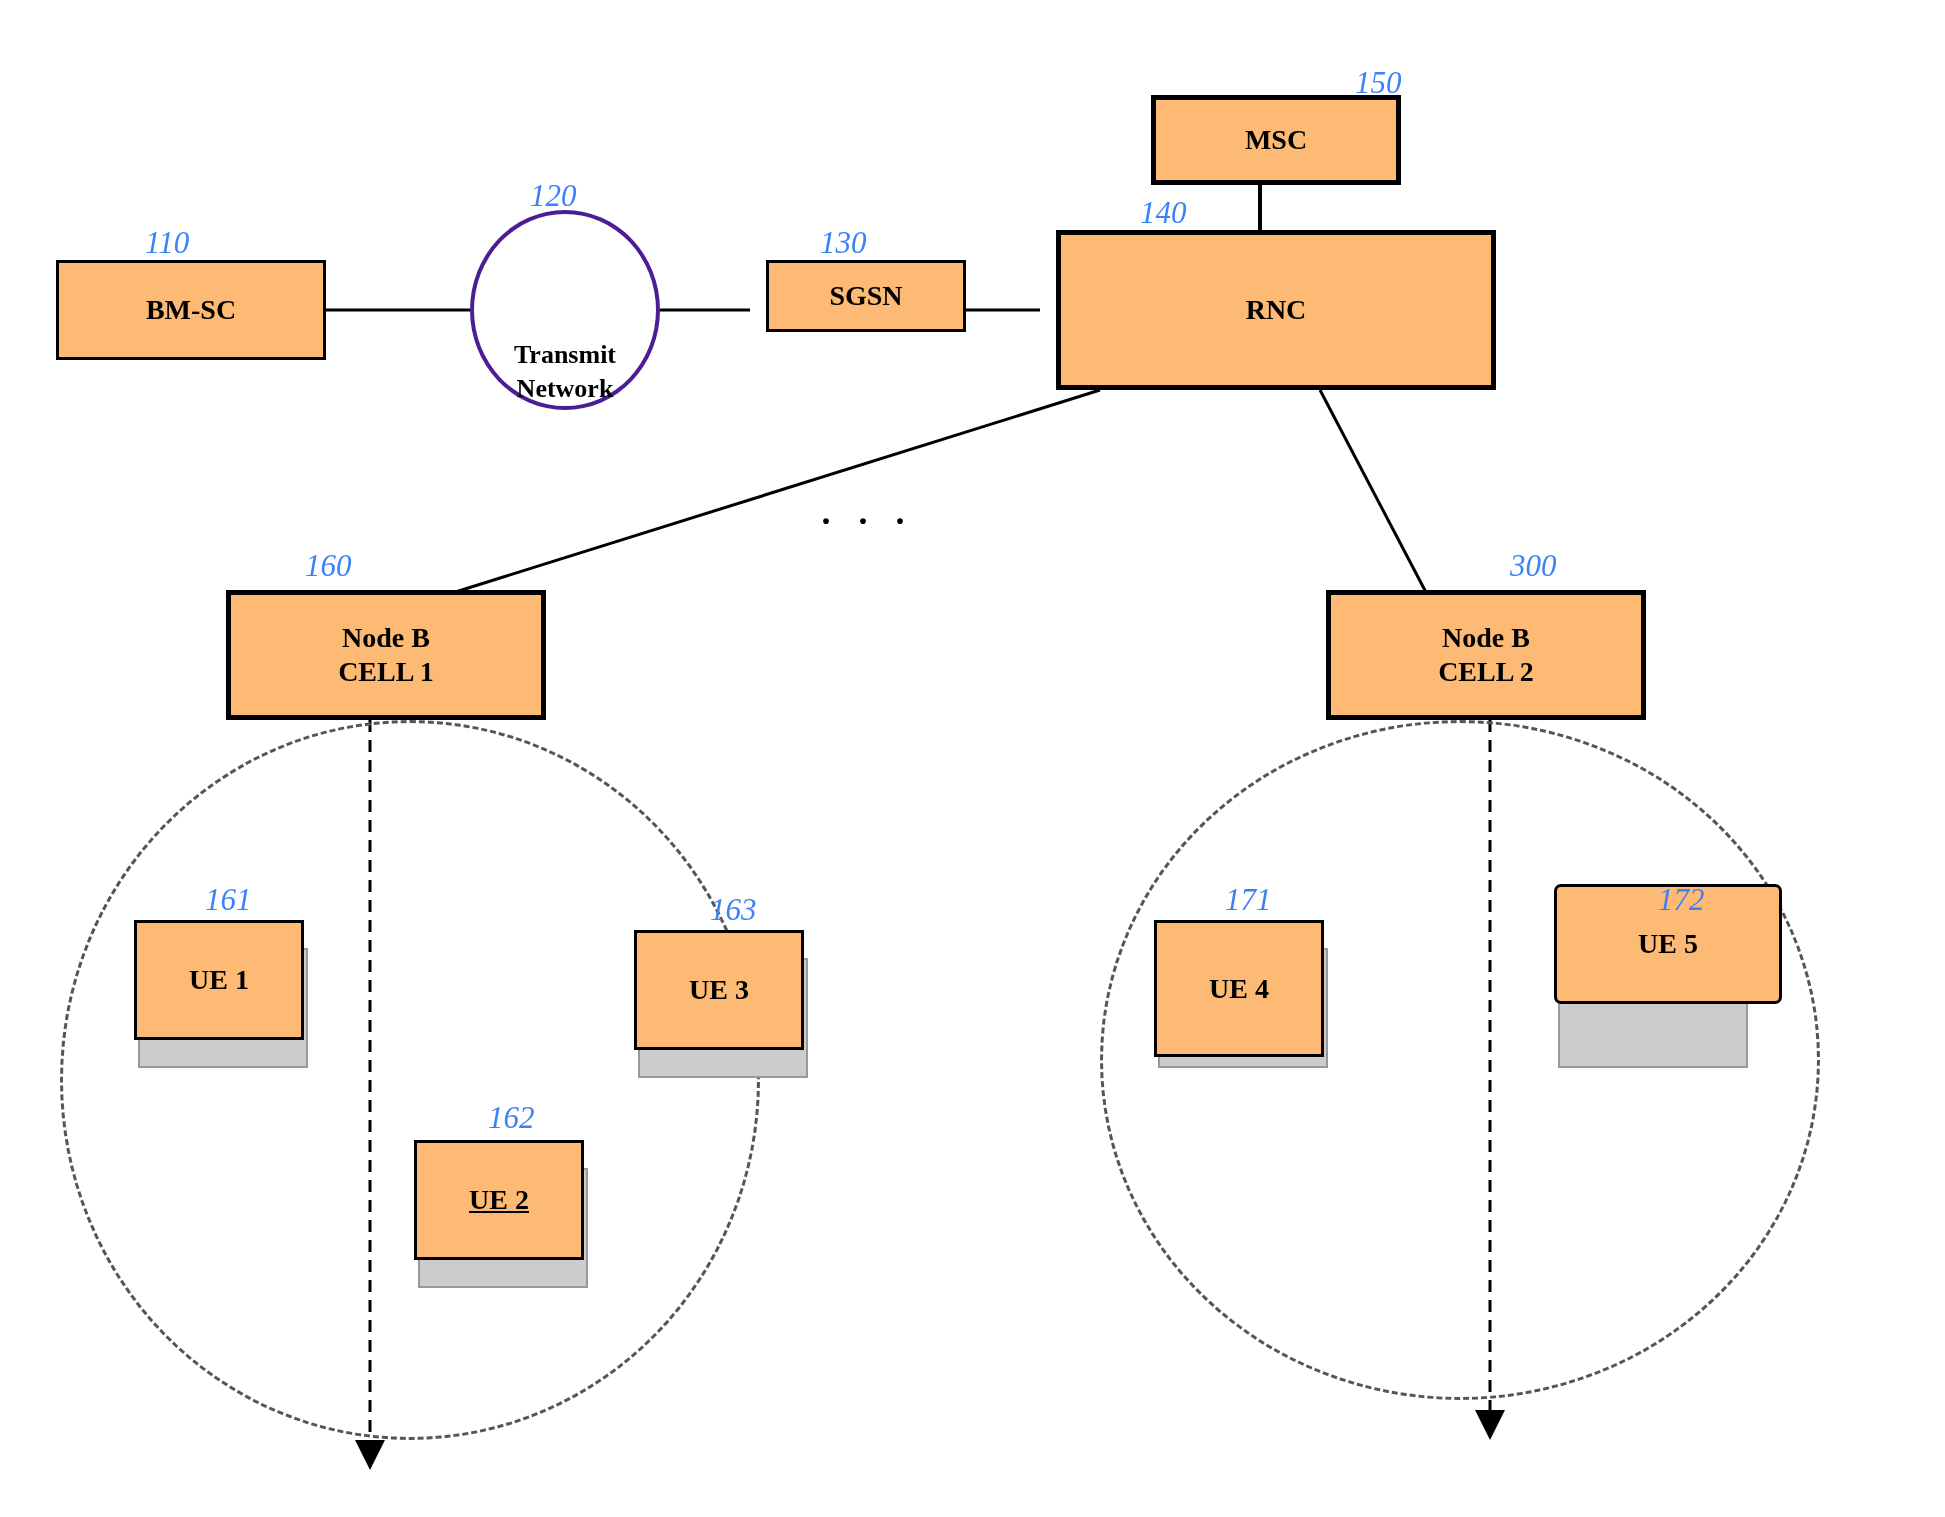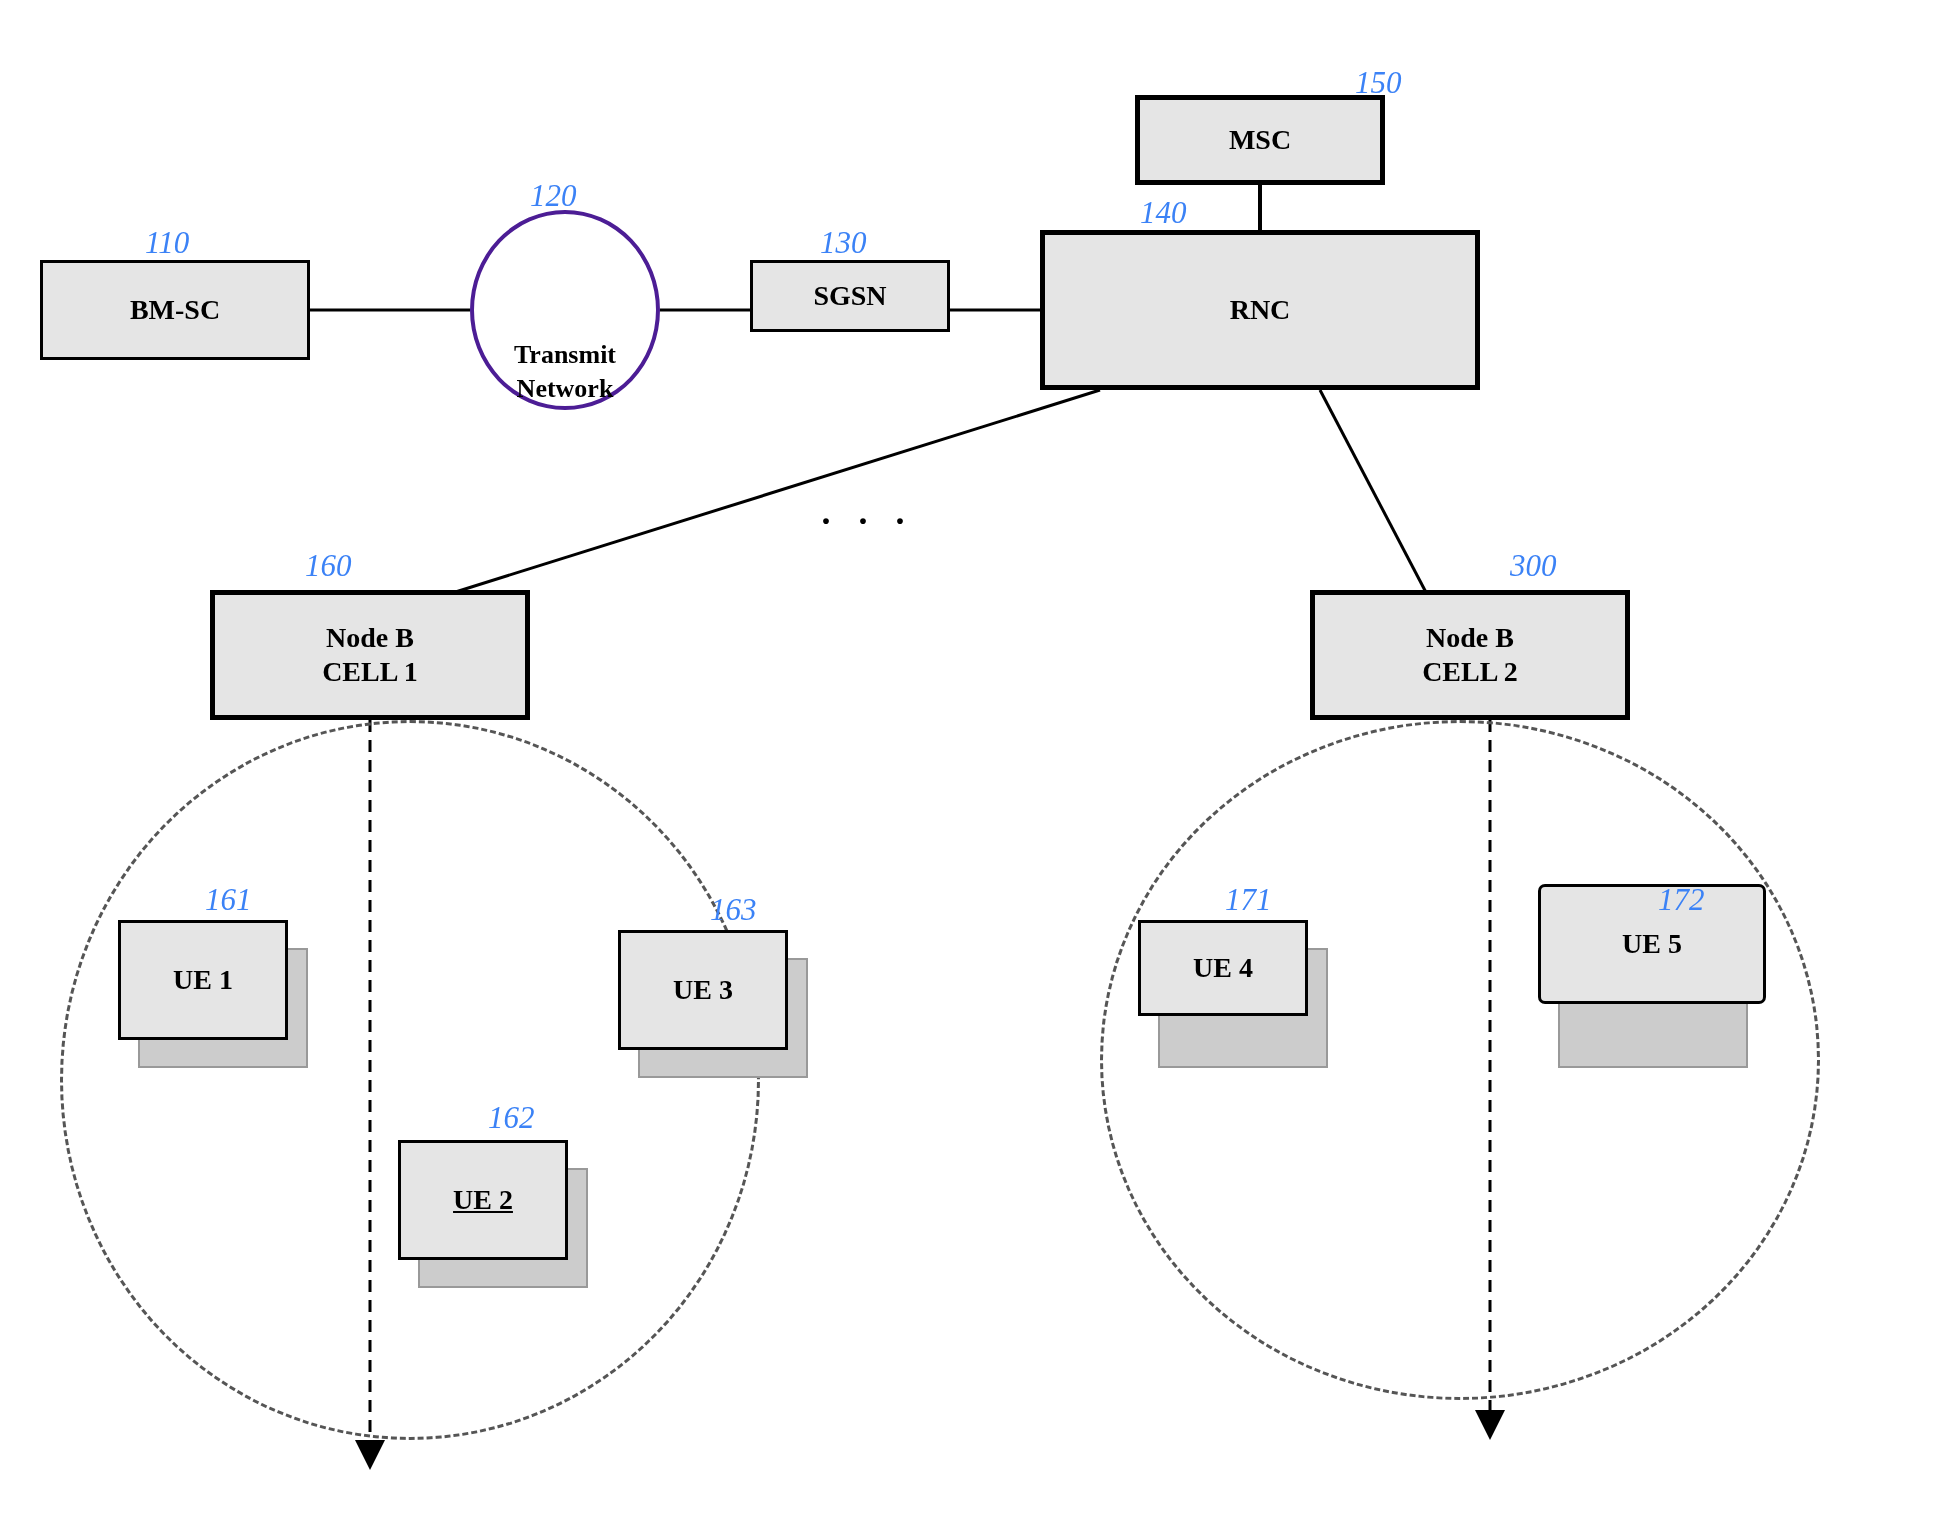--- a/index.html
+++ b/index.html
@@ -12,29 +12,30 @@
       overflow: hidden;
     }
     .diagram-container {
       position: absolute;
       top: 0; left: 0;
       width: 1945px;
       height: 1517px;
     }
     .node-box {
       position: absolute;
-      background: #e5e5e5;
+      background: #fdba74;
       border: 3px solid #000;
       display: flex;
       align-items: center;
       justify-content: center;
       text-align: center;
       font-size: 28px;
       font-weight: bold;
       line-height: 1.2;
+      margin-left: 16px;
     }
     .node-box.thick {
       border-width: 5px;
     }
     .node-ellipse {
       position: absolute;
       background: #fff;
       border: 4px solid #4c1d95;
       border-radius: 50%;
       display: flex;
@@ -181,21 +182,21 @@
 
   <div class="ue-shadow" style="left:638px; top:958px; width:170px; height:120px;"></div>
   <div class="node-box" style="left:618px; top:930px; width:170px; height:120px;">
     <span>UE 3</span>
   </div>
   <div class="label-ref" style="left:710px; top:892px;">
     <span>163</span>
   </div>
 
   <div class="ue-shadow" style="left:1158px; top:948px; width:170px; height:120px;"></div>
-  <div class="node-box" style="left:1138px; top:920px; width:170px; height:96px;">
+  <div class="node-box" style="left:1138px; top:920px; width:170px; height:137px;">
     <span>UE 4</span>
   </div>
   <div class="label-ref" style="left:1225px; top:882px;">
     <span>171</span>
   </div>
 
   <div class="ue-shadow" style="left:1558px; top:948px; width:190px; height:120px;"></div>
   <div class="node-box" style="left:1538px; top:884px; width:228px; height:120px;border-radius:7px;">
     <span>UE 5</span>
   </div>

